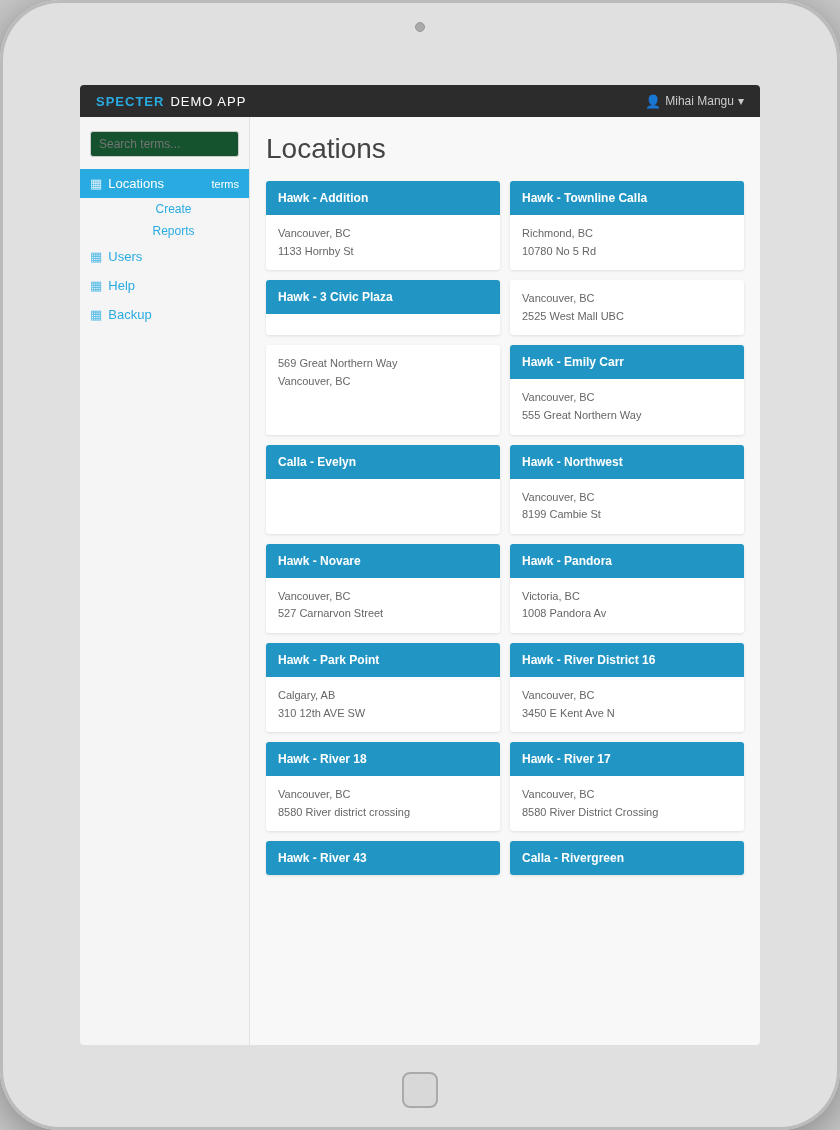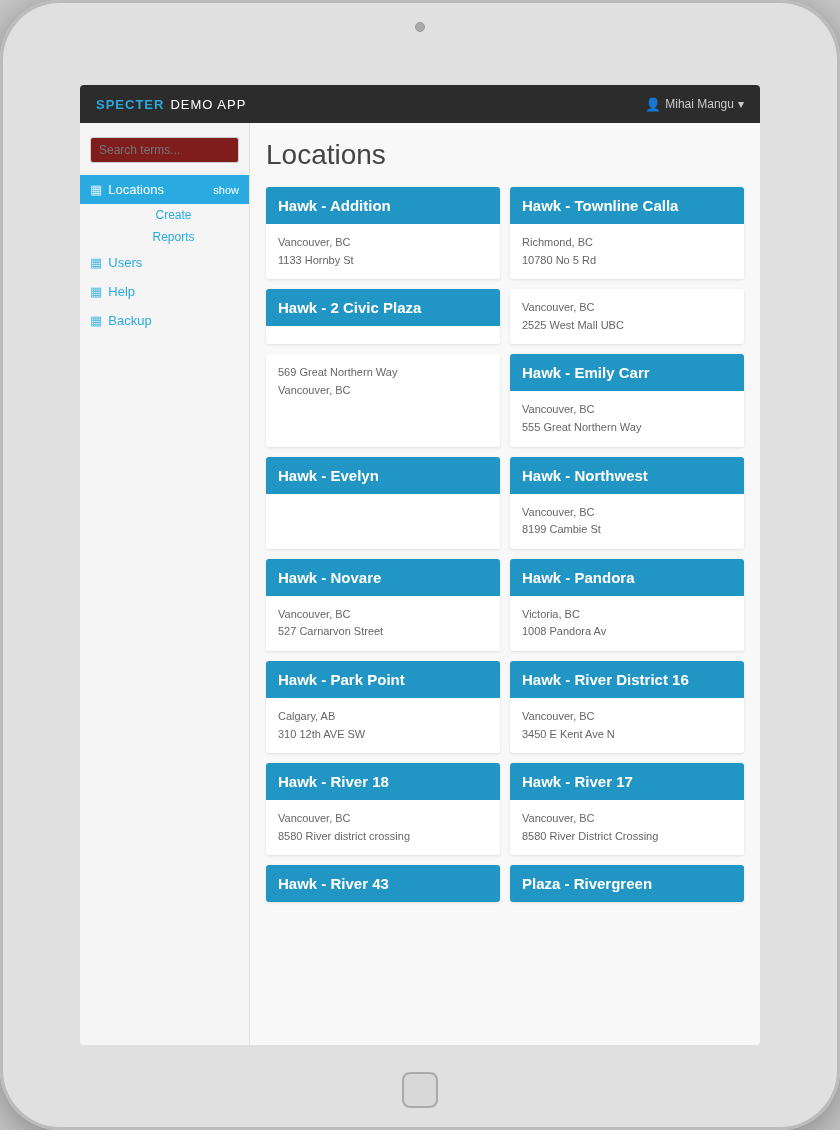--- a/index.html
+++ b/index.html
@@ -56,21 +56,21 @@
       border-radius: 4px;
       overflow: hidden;
       display: flex;
       flex-direction: column;
       box-shadow: inset 0 0 8px rgba(0,0,0,0.15);
     }
 
     
     .top-nav {
       background: #2c2c2c;
-      height: 38px;
+      height: 32px;
       display: flex;
       align-items: center;
       padding: 0 16px;
       flex-shrink: 0;
     }
 
     .top-nav-brand {
       display: flex;
       align-items: center;
       gap: 6px;
@@ -124,21 +124,21 @@
       width: calc(100% - 20px);
     }
 
     .search-input {
       width: 100%;
       padding: 5px 8px;
       border: 1px solid #ccc;
       border-radius: 3px;
       font-size: 12px;
       color: #999;
-      background: #7f1d1d;
+      background: #14532d;
     }
 
     .sidebar-item {
       display: flex;
       align-items: center;
       padding: 7px 10px;
       font-size: 13px;
       cursor: pointer;
       gap: 6px;
     }
@@ -203,21 +203,21 @@
       cursor: pointer;
     }
 
     .location-card-header {
       background: #2196c4;
       padding: 10px 12px;
     }
 
     .location-card-title {
       color: #fff;
-      font-size: 15px;
+      font-size: 12px;
       font-weight: bold;
     }
 
     .location-card-body {
       padding: 10px 12px;
       min-height: 48px;
     }
 
     .location-card-address {
       font-size: 11px;
@@ -248,21 +248,21 @@
     <div class="main-area">
 
       <div class="sidebar">
         <div class="search-box">
           <input class="search-input" type="text" placeholder="Search terms..." style="">
         </div>
 
         <div class="sidebar-item active">
           <span class="sidebar-item-icon">▦</span>
           <span class="sidebar-item-label">Locations</span>
-          <span class="sidebar-item-badge">show</span>
+          <span class="sidebar-item-badge">terms</span>
         </div>
 
         <div class="sidebar-sub-item">
           <span>Create</span>
         </div>
 
         <div class="sidebar-sub-item">
           <span>Reports</span>
         </div>
 
@@ -301,21 +301,21 @@
           <div class="location-card-title">Hawk - Townline Calla</div>
         </div>
         <div class="location-card-body">
           <div class="location-card-address">
             Richmond, BC<br>10780 No 5 Rd
           </div>
         </div>
       </div>
             <div class="location-card">
         <div class="location-card-header">
-          <div class="location-card-title">Hawk - 2 Civic Plaza</div>
+          <div class="location-card-title">Hawk - 3 Civic Plaza</div>
         </div>
       </div>
             <div class="location-card">
         <div class="location-card-body">
           <div class="location-card-address">
             Vancouver, BC<br>2525 West Mall UBC
           </div>
         </div>
       </div>
             <div class="location-card">
@@ -330,21 +330,21 @@
           <div class="location-card-title">Hawk - Emily Carr</div>
         </div>
         <div class="location-card-body">
           <div class="location-card-address">
             Vancouver, BC<br>555 Great Northern Way
           </div>
         </div>
       </div>
             <div class="location-card">
         <div class="location-card-header">
-          <div class="location-card-title">Hawk - Evelyn</div>
+          <div class="location-card-title">Calla - Evelyn</div>
         </div>
       </div>
             <div class="location-card">
         <div class="location-card-header">
           <div class="location-card-title">Hawk - Northwest</div>
         </div>
         <div class="location-card-body">
           <div class="location-card-address">
             Vancouver, BC<br>8199 Cambie St
           </div>
@@ -410,21 +410,21 @@
           </div>
         </div>
       </div>
             <div class="location-card">
         <div class="location-card-header">
           <div class="location-card-title">Hawk - River 43</div>
         </div>
       </div>
             <div class="location-card">
         <div class="location-card-header">
-          <div class="location-card-title">Plaza - Rivergreen</div>
+          <div class="location-card-title">Calla - Rivergreen</div>
         </div>
       </div>
           </div>
       </div>
 
     </div>
   </div>
 
   <div class="tablet-home"></div>
 </div>

